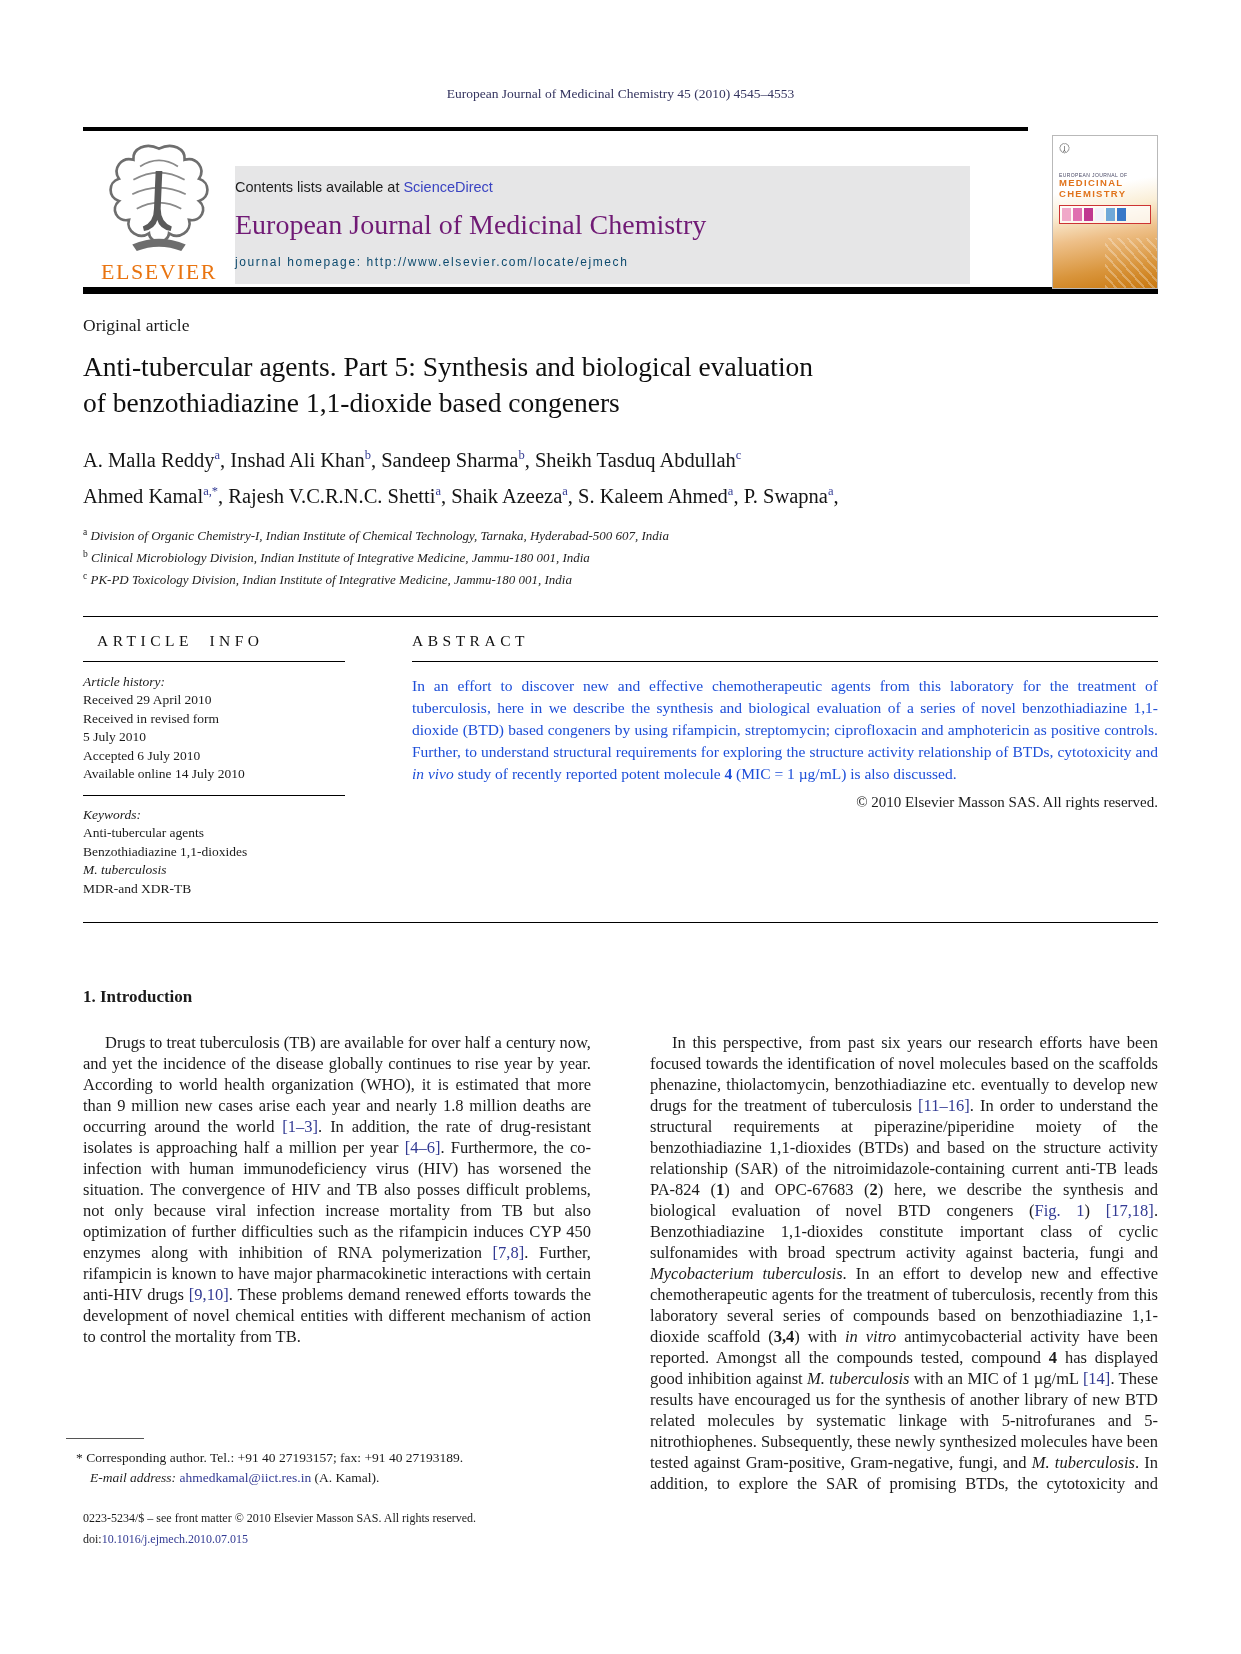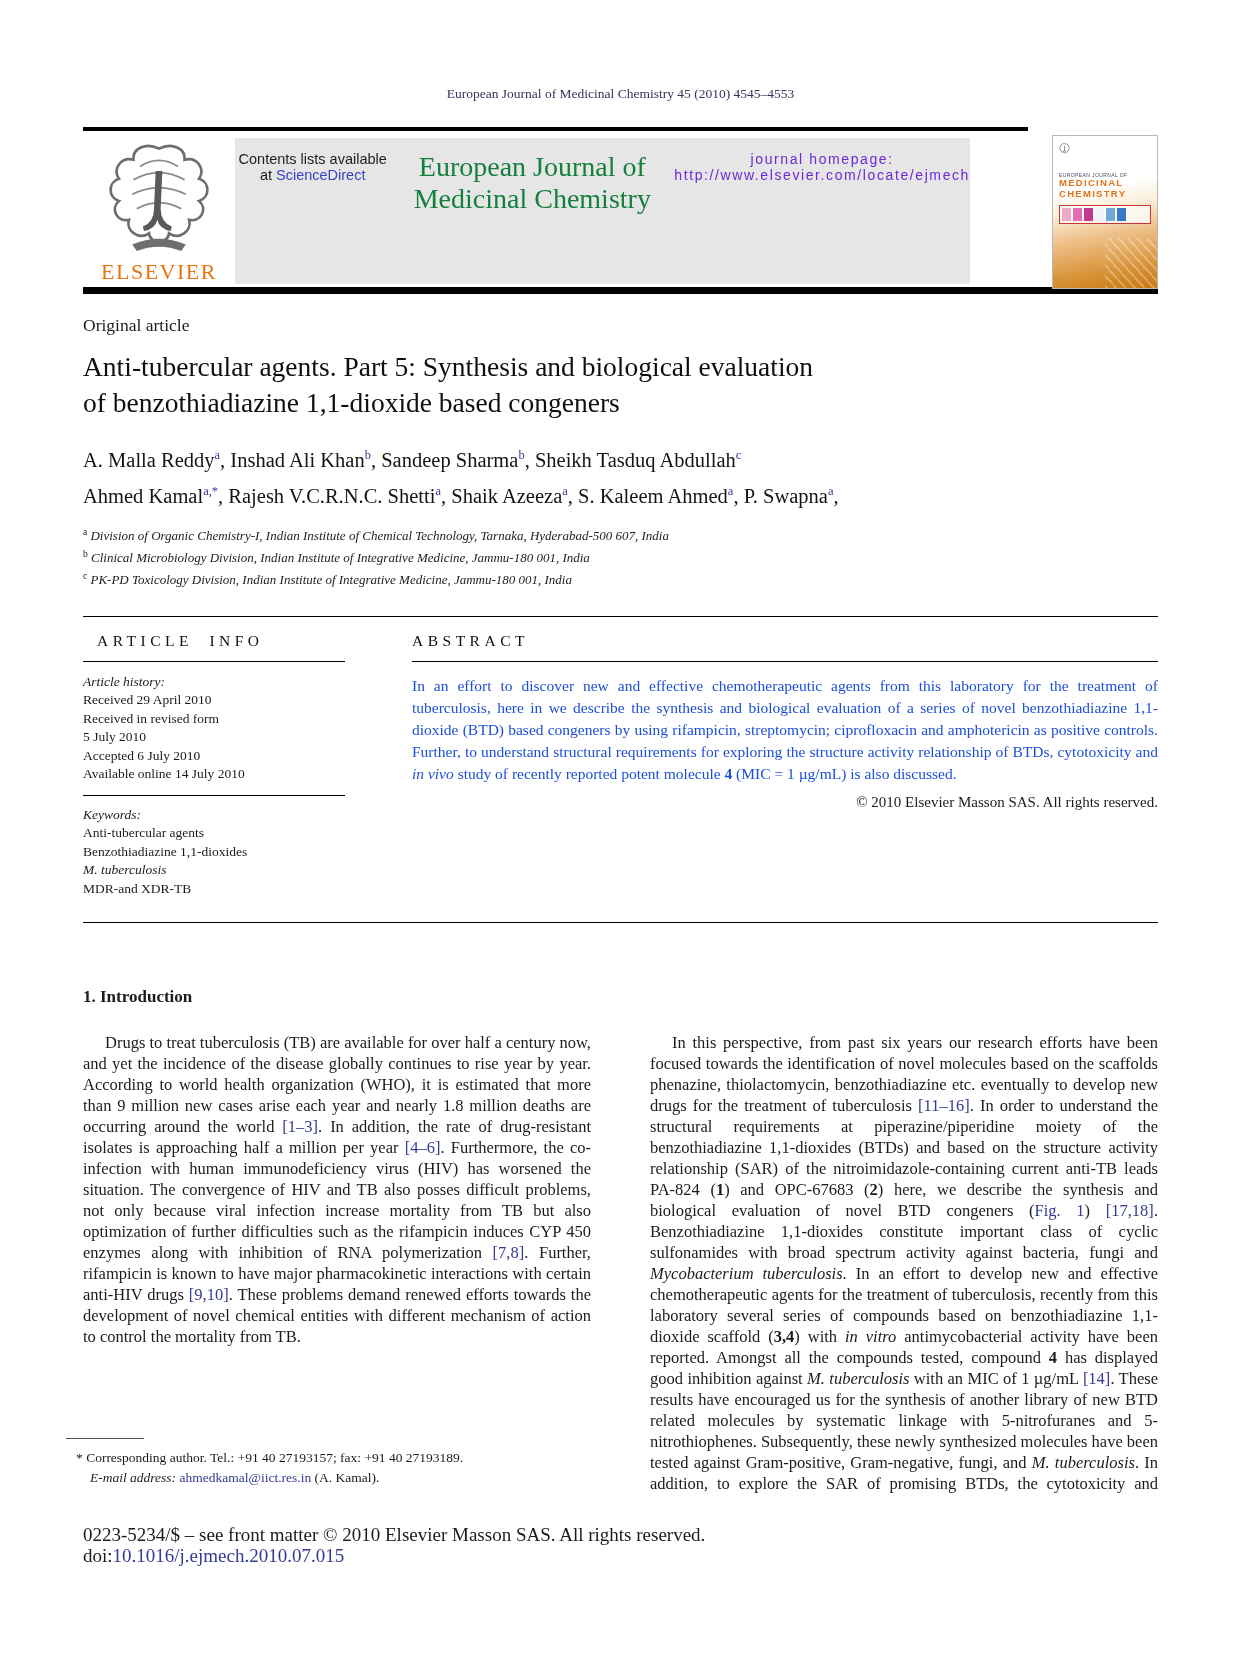--- a/index.html
+++ b/index.html
@@ -7,26 +7,26 @@
         font-family:"Liberation Serif",serif;color:#1b1b1b;}
   .content{padding:0 83px;}
 
   
   .journal-ref{padding-top:86px;text-align:center;font-size:13.5px;color:#34345f;}
   .rule-top{margin-top:25px;height:4px;background:#000;width:945px;}
   .banner{display:flex;margin-top:7px;height:146px;}
   .logo-box{width:152px;display:flex;flex-direction:column;align-items:center;justify-content:flex-end;}
   .tree-svg{display:block;}
   .elsevier-text{color:#e97410;font-size:22px;letter-spacing:1.5px;line-height:24px;}
-  .banner-mid{flex:0 0 735px;background:#e6e6e7;display:flex;flex-direction:row;
-              justify-content:space-between;text-align:center;padding:13px 0 15px;}
+  .banner-mid{flex:0 0 735px;background:#e6e6e7;display:flex;flex-direction:column;
+              justify-content:space-between;text-align:left;padding:13px 0 15px;margin-top:28px;}
   .contents-line{font-family:"Liberation Sans",sans-serif;font-size:14.5px;color:#1d1d1d;}
   .sciencedirect{color:#3a43c2;}
-  .banner-title{font-size:28px;color:#15803d;}
-  .homepage-line{font-family:"Liberation Sans",sans-serif;font-size:14px;letter-spacing:1.6px;color:#6d28d9;}
+  .banner-title{font-size:28px;color:#701a75;}
+  .homepage-line{font-family:"Liberation Sans",sans-serif;font-size:12px;letter-spacing:1.6px;color:#0c4a6e;}
   .cover{margin-left:auto;width:104px;height:152px;border:1px solid #b9b9b9;margin-top:-3px;
          position:relative;overflow:hidden;
          background:linear-gradient(170deg,#ffffff 0%,#ffffff 36%,#faeed6 50%,#efc astray 0;
          );}
   .cover{background:linear-gradient(170deg,#ffffff 0%,#ffffff 34%,#faeed6 48%,#eec089 64%,#d9953c 84%,#c9780f 100%);}
   .cover:after{content:"";position:absolute;right:-18px;bottom:-10px;width:70px;height:60px;
          background:repeating-linear-gradient(48deg,rgba(255,255,255,.28) 0 2px,rgba(0,0,0,0) 2px 7px);}
   .cover-inner{position:relative;padding:5px 6px 0 6px;}
   .cover-kicker{font-family:"Liberation Sans",sans-serif;font-size:5px;letter-spacing:.4px;color:#4a4a66;margin-top:13px;}
   .cover-title{font-family:"Liberation Sans",sans-serif;font-weight:bold;font-size:9.5px;
@@ -65,21 +65,21 @@
   .seg-link{color:#323a93;}
   .seg-i{font-style:italic;}
   .seg-b{font-weight:bold;}
 
   
   .footnote{position:absolute;left:66px;top:1438px;width:520px;font-size:13.5px;line-height:20px;}
   .fn-rule{width:78px;height:1px;background:#555;margin-bottom:9px;}
   .fn-line1{padding-left:10px;}
   .fn-line2{padding-left:24px;}
   .email-link{color:#323a93;}
-  .bottom-matter{position:absolute;left:83px;top:1508px;font-size:19px;line-height:21px;margin-top:16px;}
+  .bottom-matter{position:absolute;left:83px;top:1508px;font-size:12px;line-height:21px;}
   .doi-link{color:#323a93;}
 </style>
 </head>
 <body>
 
 <div class="page">
   <div class="content">
 
     <div class="journal-ref">European Journal of Medicinal Chemistry 45 (2010) 4545–4553</div>
 

